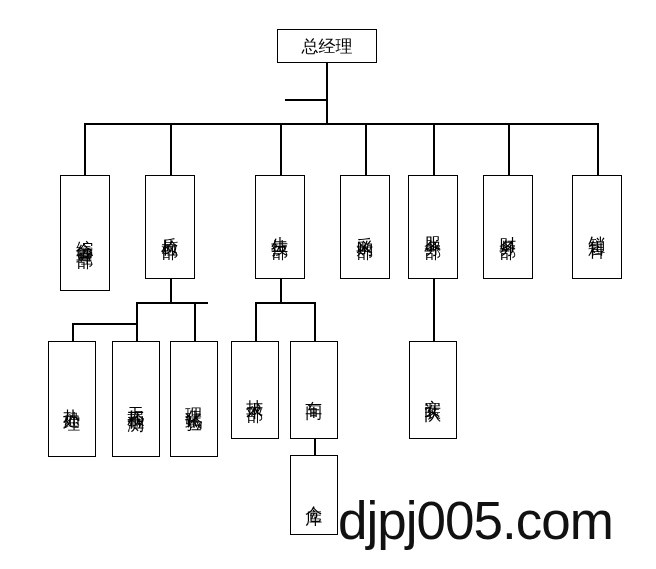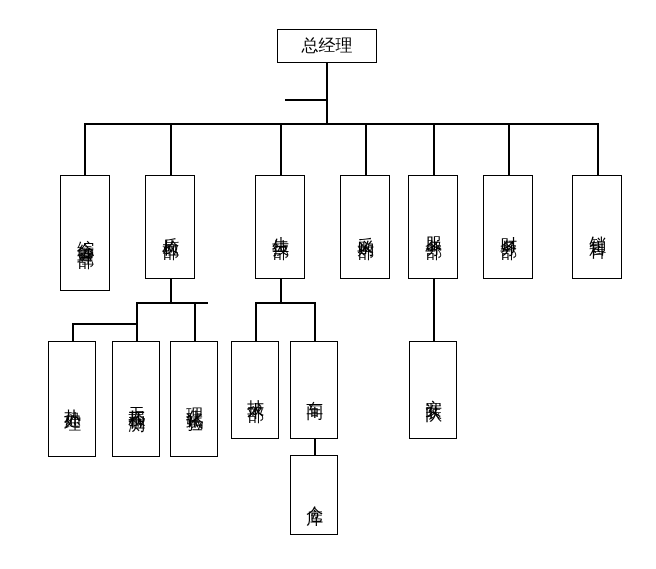--- a/index.html
+++ b/index.html
@@ -30,21 +30,20 @@
     z-index: 3;
   }
   .node .label {
     display: block;
     text-align: center;
     font-size: 17px;
     line-height: 1.22;
     letter-spacing: 0px;
     white-space: pre-line;
     color: #000000;
-    font-family: Liberation Serif, serif;
   }
   
   .node.horiz .label {
     white-space: nowrap;
     font-size: 17px;
   }
   
   .node.vert .label {
     writing-mode: vertical-rl;
     text-orientation: upright;
@@ -136,13 +135,14 @@
     </div>
     <div class="node vert" style="left: 290px; top: 341px; width: 48px; height: 98px;">
       <span class="label">车间</span>
     </div>
     <div class="node vert" style="left: 409px; top: 341px; width: 48px; height: 98px;">
       <span class="label">安装队</span>
     </div>
     <div class="node vert" style="left: 290px; top: 455px; width: 48px; height: 80px;">
       <span class="label">仓库</span>
     </div>
+    <div id="watermark" style="left: 338px; top: 494px;">djpj005.com</div>
   </div>
 
 </body></html>

